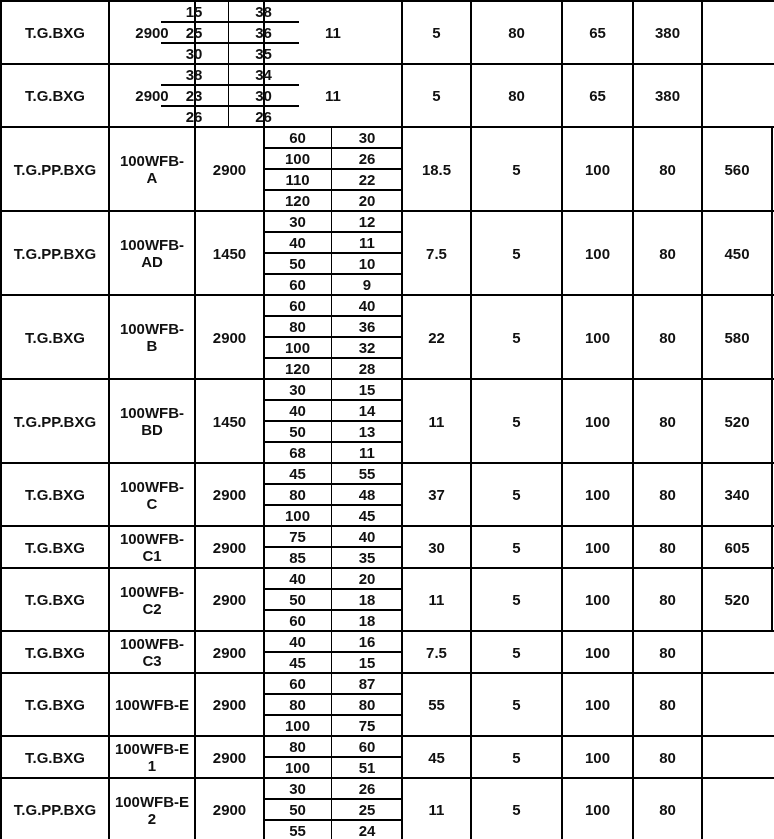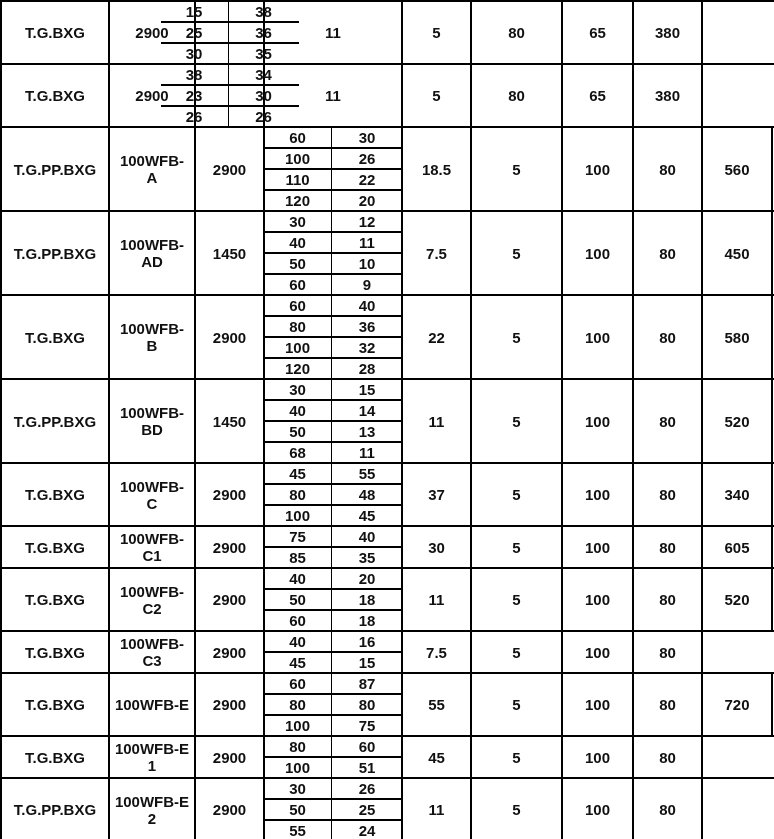--- a/index.html
+++ b/index.html
@@ -332,21 +332,20 @@
         </div>
         <div class="subrow">
           <div class="cell flow">100</div>
           <div class="cell head">75</div>
         </div>
       </div>
       <div class="cell power">55</div>
       <div class="cell c7">5</div>
       <div class="cell c8">100</div>
       <div class="cell c9">80</div>
-      <div class="cell c10">720</div>
     </div>
     <div class="trow" style="height: 42px;">
       <div class="cell brand">T.G.BXG</div>
       <div class="cell model">100WFB-E
 1</div>
       <div class="cell speed">2900</div>
       <div class="sub">
         <div class="subrow">
           <div class="cell flow">80</div>
           <div class="cell head">60</div>

